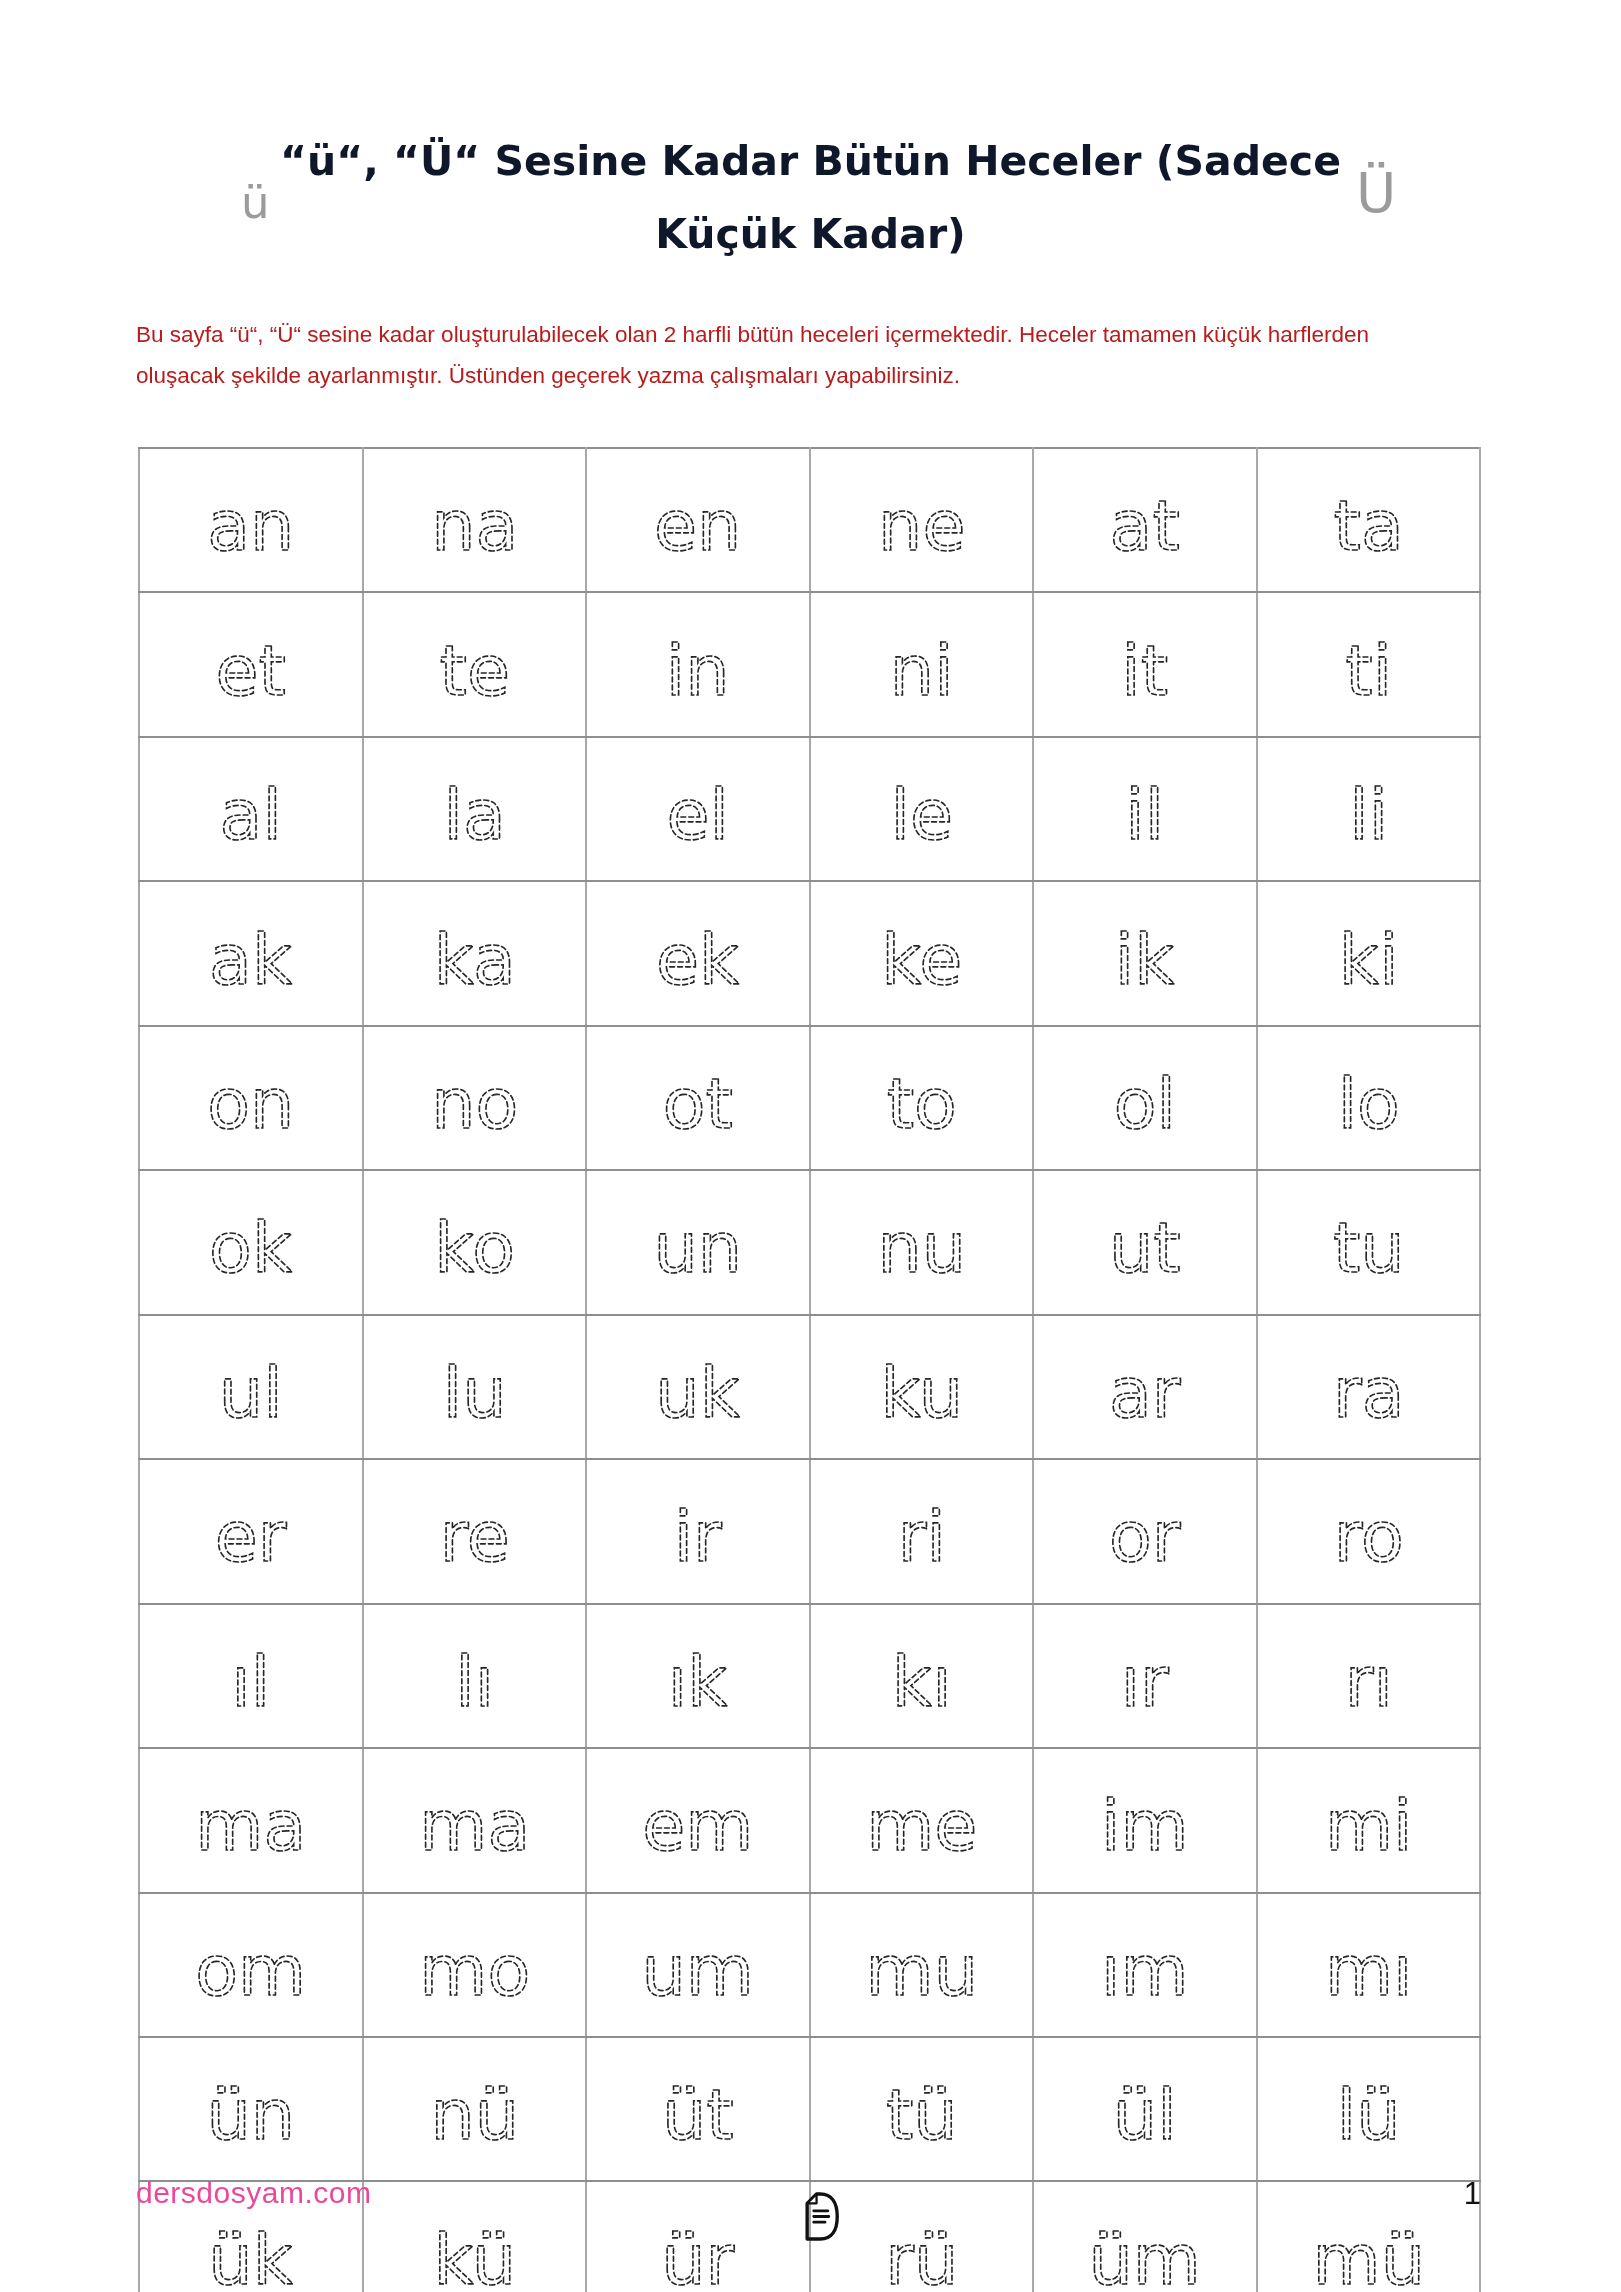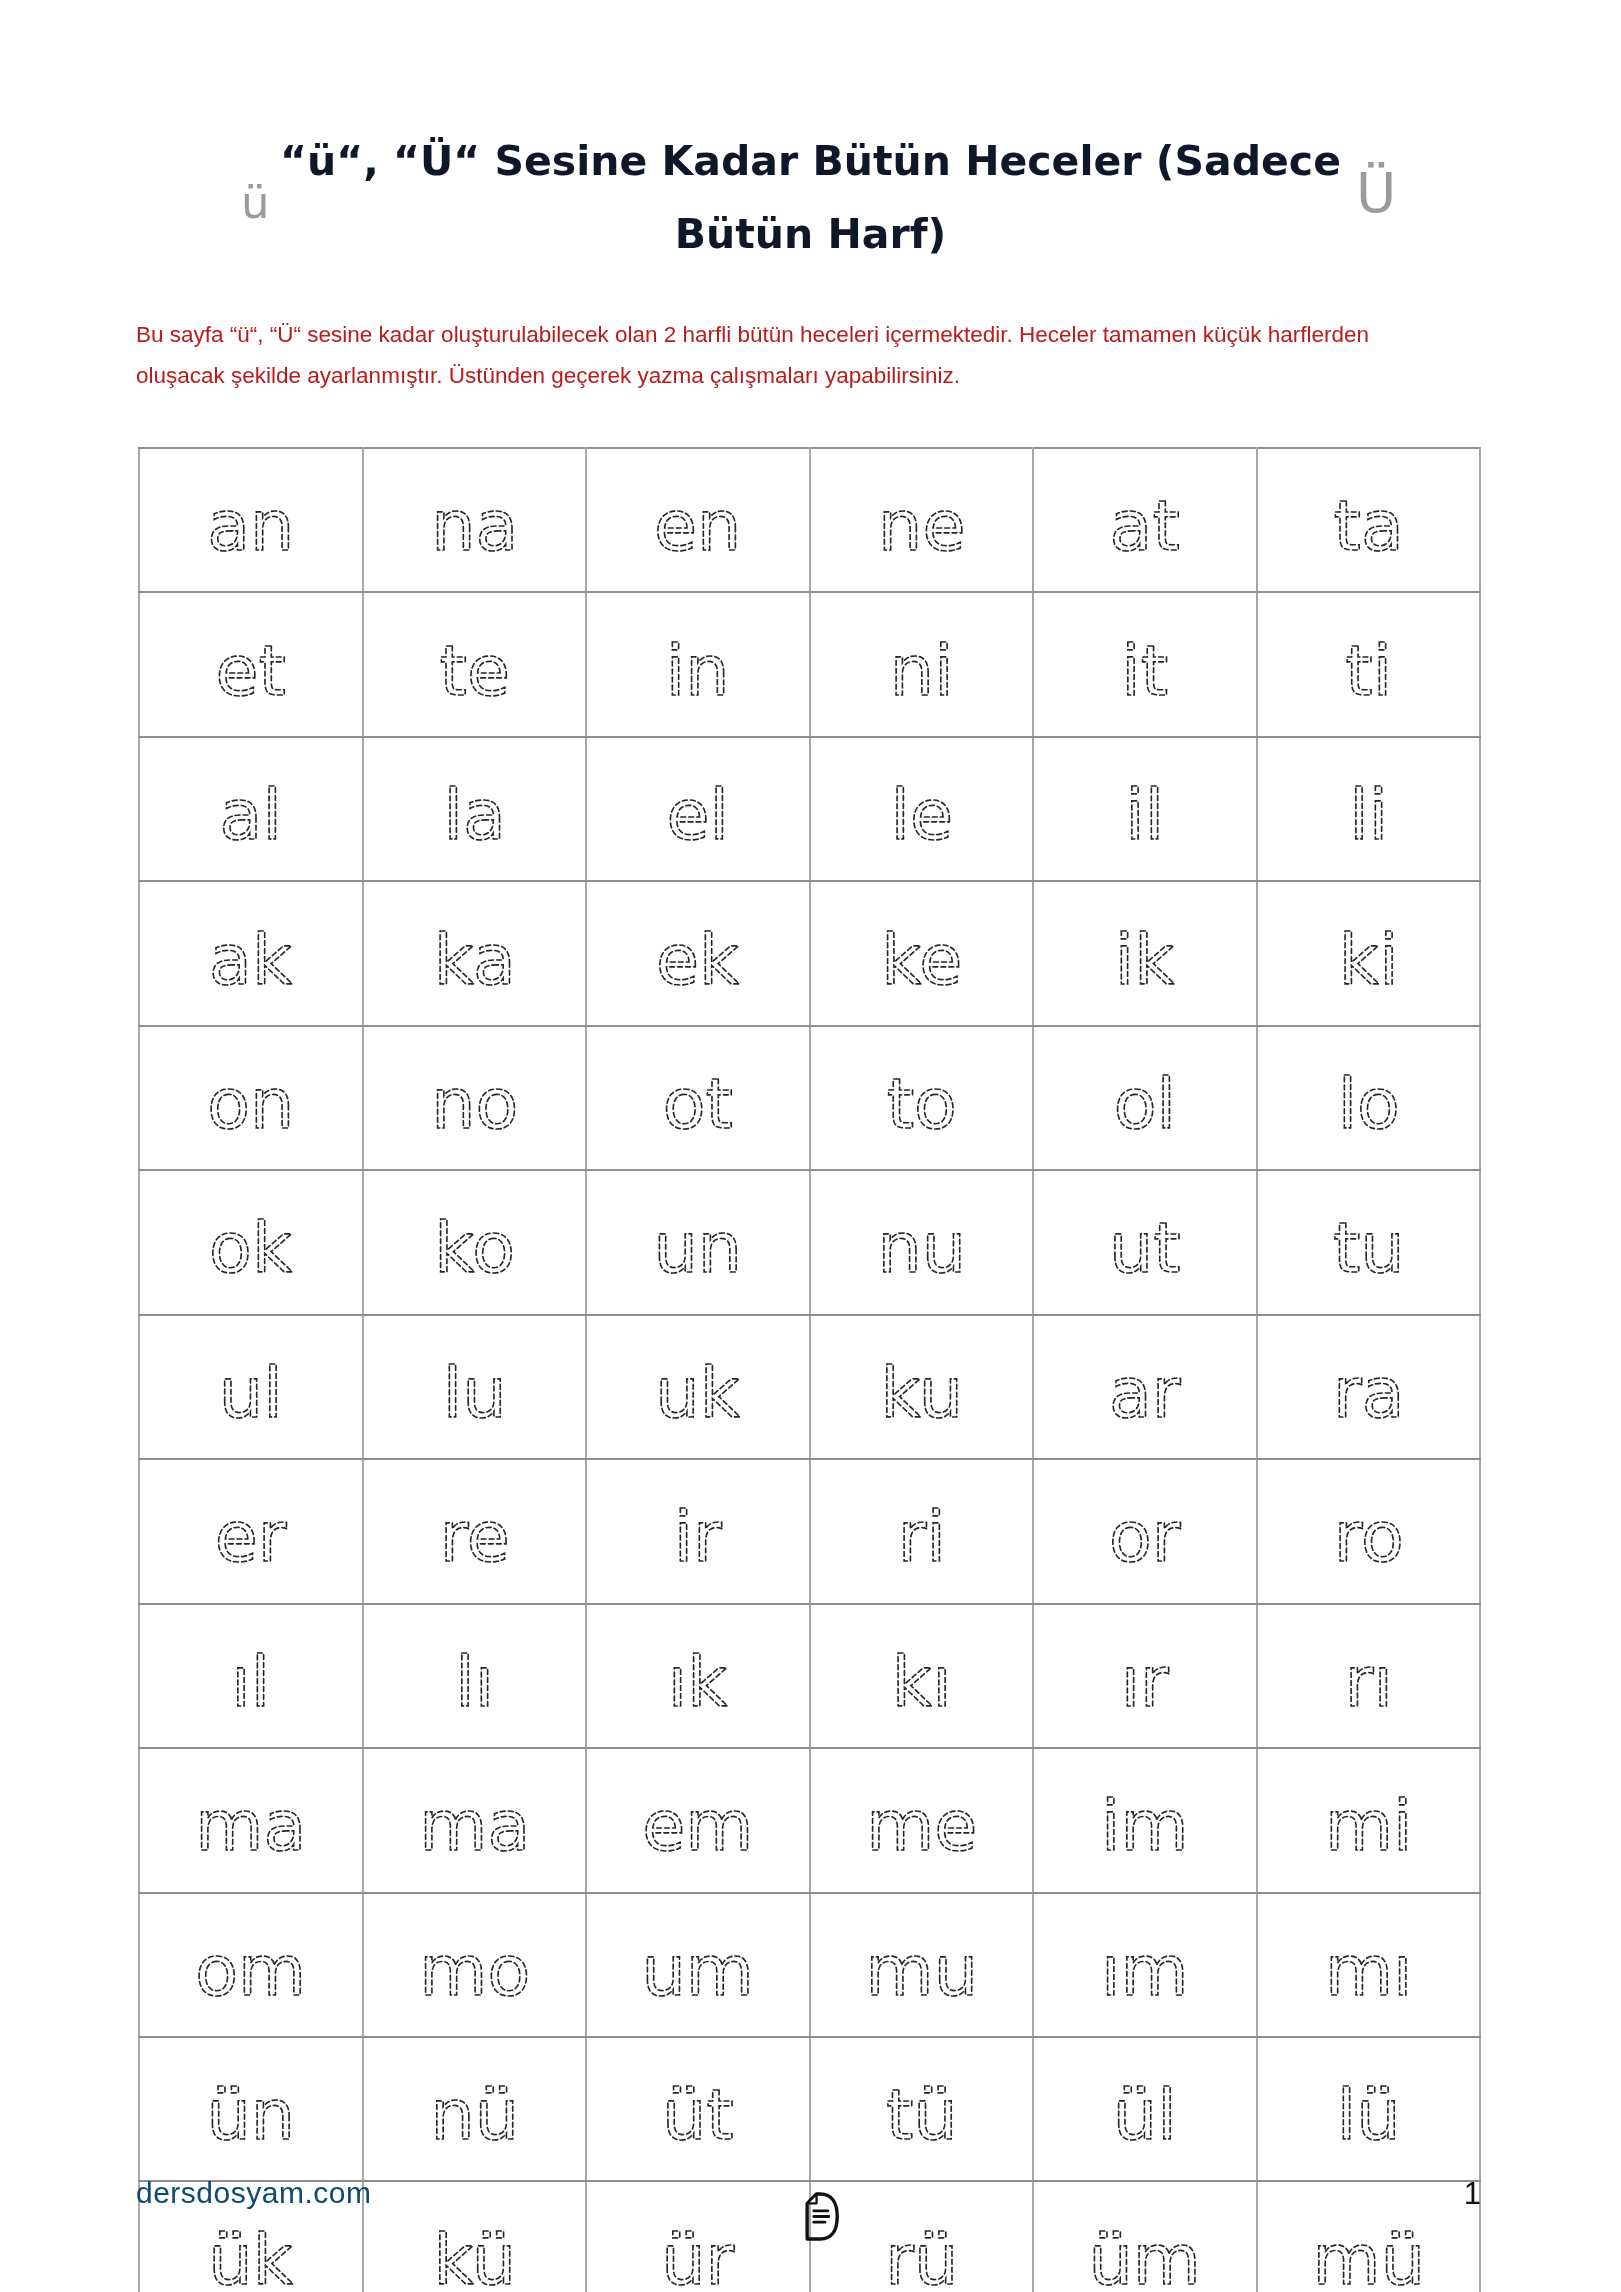--- a/index.html
+++ b/index.html
@@ -57,34 +57,34 @@
     fill:none;
     stroke:#262626;
     stroke-width:1.7;
     stroke-dasharray:5 3.2;
     stroke-linecap:round;
     text-anchor:middle;
   }
   
   .footer-site{
     position:absolute;left:136px;top:2176px;
-    font-size:30px;font-weight:500;color:#0c4a6e;letter-spacing:0.5px;
+    font-size:30px;font-weight:500;color:#ec4899;letter-spacing:0.5px;
   }
   .footer-logo{position:absolute;left:794px;top:2190px;width:47px;height:53px;}
   .footer-page{
     position:absolute;right:140px;top:2176px;
     font-size:31px;color:#111;
   }
 </style>
 </head>
 <body>
 
 <div class="title">
   <span class="line">“ü“, “Ü“ Sesine Kadar Bütün Heceler (Sadece</span>
-  <span class="line">Bütün Harf)</span>
+  <span class="line">Küçük Kadar)</span>
 </div>
 
 <div class="watermark wm-left">ü</div>
 <div class="watermark wm-right">Ü</div>
 
 <div class="description">
   <span class="line">Bu sayfa “ü“, “Ü“ sesine kadar oluşturulabilecek olan 2 harfli bütün heceleri içermektedir. Heceler tamamen küçük harflerden</span>
   <span class="line">oluşacak şekilde ayarlanmıştır. Üstünden geçerek yazma çalışmaları yapabilirsiniz.</span>
 </div>
 

